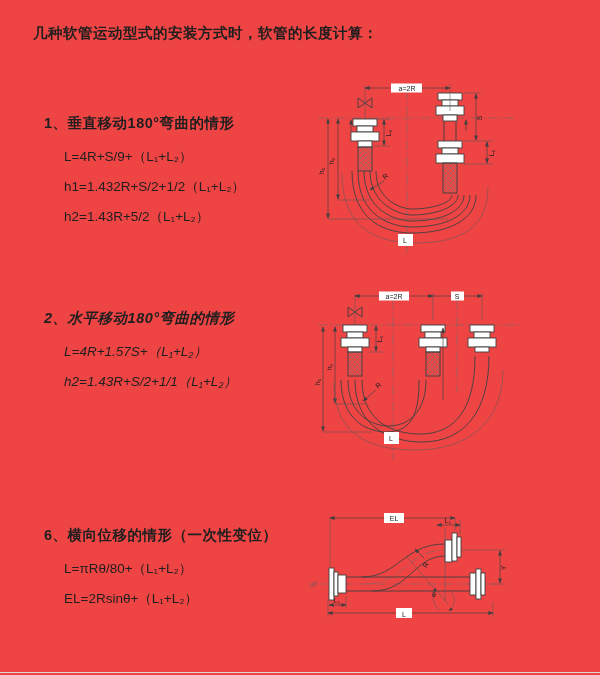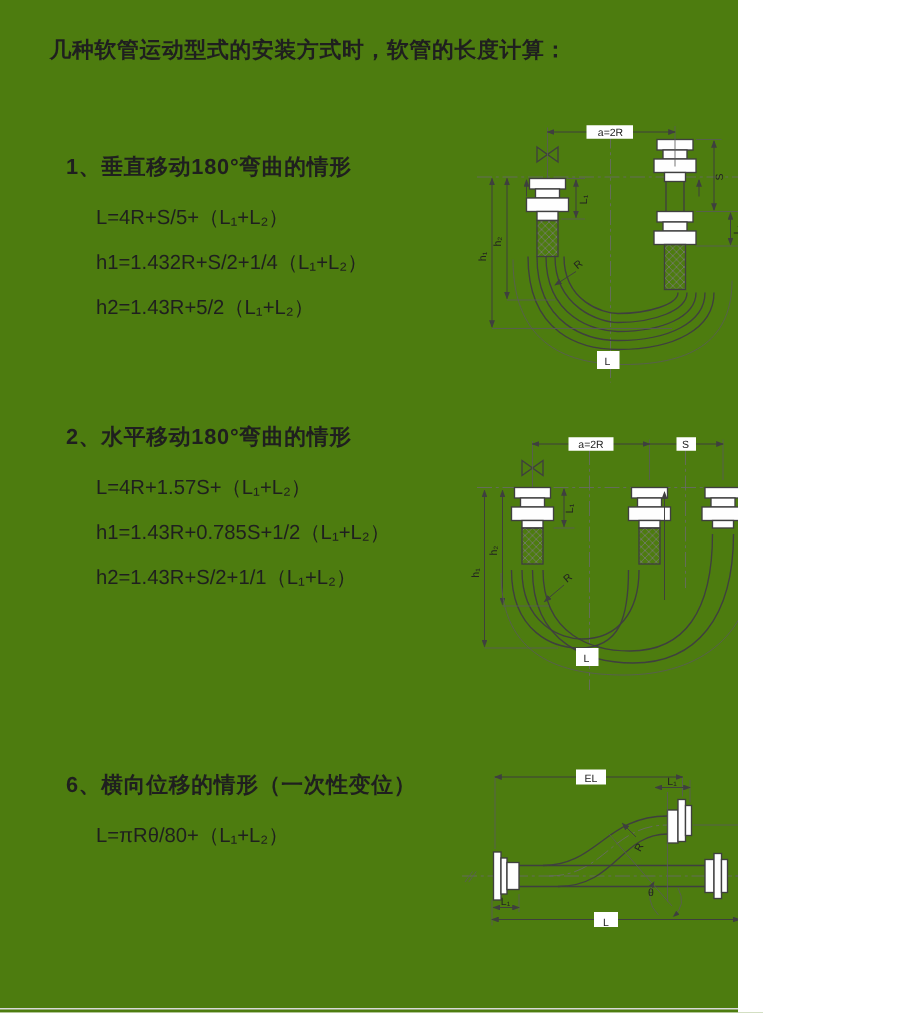--- a/index.html
+++ b/index.html
@@ -1,25 +1,25 @@
 <!DOCTYPE html>
 <html><head>
 <meta charset="utf-8">
 <style>
   html,body{margin:0;padding:0;background:#ffffff;}
   .page{
-    position:relative;width:492px;height:675px;background:#4d7c0f;overflow:hidden;
+    position:relative;width:600px;height:675px;background:#ef4444;overflow:hidden;
     font-family:"Liberation Sans","DejaVu Sans",sans-serif;color:#1f1f1f;
   }
   .doc-title{
     position:absolute;left:33px;top:24px;font-size:14.5px;font-weight:bold;
     letter-spacing:0.5px;white-space:nowrap;
   }
   .section{position:absolute;left:44px;}
-  .sec-heading{font-size:14.5px;font-weight:bold;letter-spacing:0.5px;white-space:nowrap;}
+  .sec-heading{font-size:14.5px;font-weight:bold;letter-spacing:0.5px;white-space:nowrap;margin-top:12px;}
   .formulas{margin:9px 0 0 20px;font-size:13.5px;line-height:30px;white-space:nowrap;}
   .diagram{position:absolute;}
   
   .cad-line{stroke:#3f3f3f;stroke-width:0.9;fill:none;}
   .cad-thin{stroke:#5a5a5a;stroke-width:0.55;fill:none;}
   .cad-center{stroke:#6a6a6a;stroke-width:0.55;fill:none;stroke-dasharray:10 2.5 2 2.5;}
   .cad-fit{fill:#fefefe;stroke:#3f3f3f;stroke-width:0.9;}
   .cad-braid{stroke:#3f3f3f;stroke-width:0.9;}
   .dim{stroke:#3f3f3f;stroke-width:0.65;fill:none;}
   .dim-label{font-size:7px;fill:#222;font-family:"Liberation Sans","DejaVu Sans",sans-serif;}
@@ -29,39 +29,39 @@
 </head>
 <body>
 
 <div class="page">
 
   <div class="doc-title">几种软管运动型式的安装方式时，软管的长度计算：</div>
 
   <div class="section" style="top:102px;">
     <div class="sec-heading">1、垂直移动180°弯曲的情形</div>
     <div class="formulas">
-      <div>L=4R+S/5+（L₁+L₂）</div>
-      <div>h1=1.432R+S/2+1/4（L₁+L₂）</div>
+      <div>L=4R+S/9+（L₁+L₂）</div>
+      <div>h1=1.432R+S/2+1/2（L₁+L₂）</div>
       <div>h2=1.43R+5/2（L₁+L₂）</div>
     </div>
   </div>
 
-  <div class="section" style="top:282px;">
+  <div class="section" style="top:297px;font-style:italic;">
     <div class="sec-heading">2、水平移动180°弯曲的情形</div>
     <div class="formulas">
       <div>L=4R+1.57S+（L₁+L₂）</div>
-      <div>h1=1.43R+0.785S+1/2（L₁+L₂）</div>
       <div>h2=1.43R+S/2+1/1（L₁+L₂）</div>
     </div>
   </div>
 
   <div class="section" style="top:514px;">
     <div class="sec-heading">6、横向位移的情形（一次性变位）</div>
     <div class="formulas">
       <div>L=πRθ/80+（L₁+L₂）</div>
+      <div>EL=2Rsinθ+（L₁+L₂）</div>
     </div>
   </div>
 
   <svg class="diagram" style="left:306px;top:73px;" width="284" height="188" viewBox="0 0 284 188">
     <defs>
       <marker id="ae" markerWidth="8" markerHeight="6" refX="7" refY="3" orient="auto">
         <path d="M0,0 L8,3 L0,6 Z" fill="#3f3f3f"></path>
       </marker>
       <marker id="as" markerWidth="8" markerHeight="6" refX="1" refY="3" orient="auto">
         <path d="M8,0 L0,3 L8,6 Z" fill="#3f3f3f"></path>

